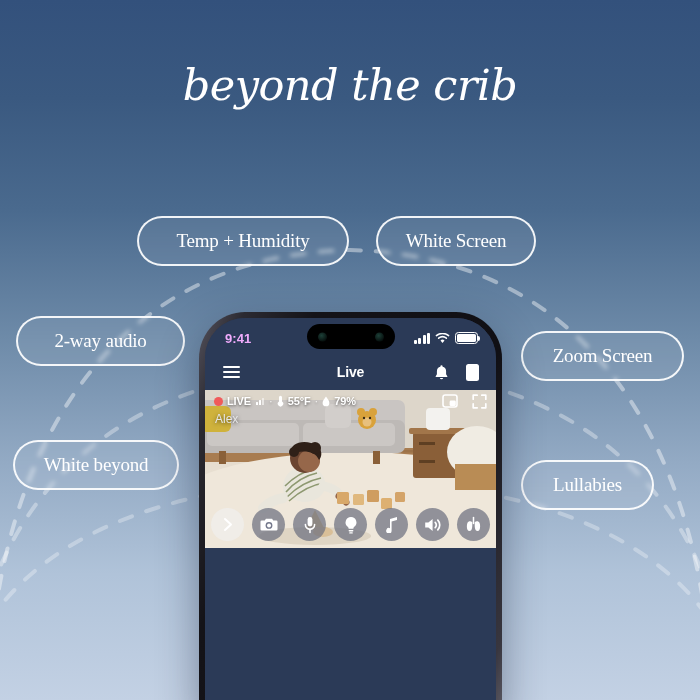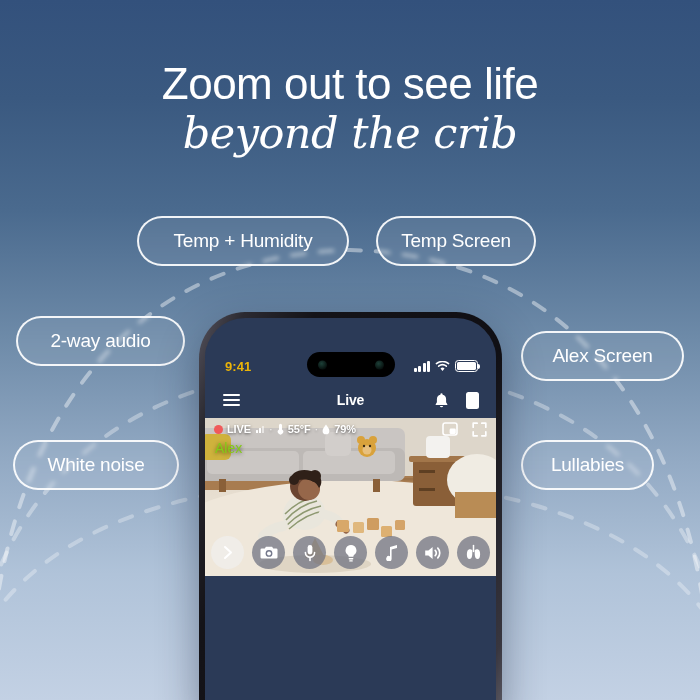--- a/index.html
+++ b/index.html
@@ -56,27 +56,28 @@
     border-radius:999px;
     color:#ffffff;
     font-size:19px;
     font-weight:500;
     letter-spacing:-0.2px;
     background:rgba(255,255,255,0.07);
     backdrop-filter:blur(2px);
     white-space:nowrap;
     height:50px;
     padding:16px 22px;
+    font-family:Liberation Serif, serif;
   }
   .pill-temp      { left:137px; top:216px; width:212px; }
   .pill-live      { left:376px; top:216px; width:160px; }
   .pill-audio     { left:16px;  top:316px; width:169px; }
   .pill-split     { left:521px; top:331px; width:163px; }
   .pill-white     { left:13px;  top:440px; width:166px; }
-  .pill-lullabies { left:521px; top:440px; width:133px; }
+  .pill-lullabies { left:521px; top:460px; width:133px; }
 
   
   .phone {
     position:absolute;
     left:199px; top:312px;
     width:303px; height:400px;
     border-radius:46px 46px 0 0;
     background:linear-gradient(110deg,#55535e 0%,#2b2a31 10%,#141318 26%,#100f14 70%,#38363f 94%,#5b5963 100%);
     padding:6px 6px 0 6px;
     box-shadow:0 16px 40px rgba(20,32,54,0.42);
@@ -90,22 +91,21 @@
     background:#2b3a57;
   }
 
   
   .statusbar {
     position:relative;
     height:36px;
     background:#2b3a57;
     display:flex; align-items:center;
     padding:0 18px 0 20px;
-    color:#eab308;
-    margin-top:28px;
+    color:#f0abfc;
   }
   .status-time {
     font-size:13px; font-weight:700; letter-spacing:0.1px;
     margin-top:4px;
   }
   .island {
     position:absolute; left:50%; top:6px;
     transform:translateX(-50%);
     width:88px; height:25px;
     border-radius:14px;
@@ -175,21 +175,21 @@
   .tb-sep { opacity:0.8; font-weight:400; }
   .minibars { display:flex; align-items:flex-end; gap:1px; height:8px; margin:0 1px; }
   .minibars i { width:2px; background:#fff; border-radius:0.5px; }
   .minibars i:nth-child(1){ height:3px; }
   .minibars i:nth-child(2){ height:5px; }
   .minibars i:nth-child(3){ height:7px; opacity:0.55; }
   .cam-topright { margin-left:auto; display:flex; align-items:center; gap:14px; }
 
   .cam-name {
     position:absolute; left:10px; top:22px;
-    color:#84cc16; font-size:14px; font-weight:400;
+    color:#e5e5e5; font-size:12px; font-weight:400;
     text-shadow:0 1px 4px rgba(0,0,0,0.6);
     z-index:4;
   }
 
   
   .controls {
     position:absolute; left:0; right:0; bottom:7px;
     display:flex; align-items:center; justify-content:space-between;
     padding:0 6px;
     z-index:5;
@@ -223,38 +223,37 @@
   </g>
   <g fill="none" stroke="#ffffff" stroke-opacity="0.34" stroke-width="4" stroke-linecap="round" stroke-dasharray="13 15">
     <path d="M -30 700 C -24 560 60 372 350 366 C 640 372 724 560 730 700"></path>
   </g>
   <g fill="none" stroke="#ffffff" stroke-opacity="0.30" stroke-width="4" stroke-linecap="round" stroke-dasharray="13 15">
     <path d="M -40 700 C -34 630 40 486 350 480 C 660 486 734 630 740 700"></path>
   </g>
 </svg>
 
 <div class="headline">
-  <span class="l1">Zoom out to see life</span>
   <span class="l2">beyond the crib</span>
 </div>
 
 <div class="pill pill-temp">
     <span>Temp + Humidity</span>
   </div>
 <div class="pill pill-live">
-    <span>Temp Screen</span>
+    <span>White Screen</span>
   </div>
 <div class="pill pill-audio">
     <span>2-way audio</span>
   </div>
 <div class="pill pill-split">
-    <span>Alex Screen</span>
+    <span>Zoom Screen</span>
   </div>
 <div class="pill pill-white">
-    <span>White noise</span>
+    <span>White beyond</span>
   </div>
 <div class="pill pill-lullabies">
     <span>Lullabies</span>
   </div>
 
 <div class="phone">
   <div class="phone-inner">
 
     <div class="statusbar">
       <div class="status-time">9:41</div>

